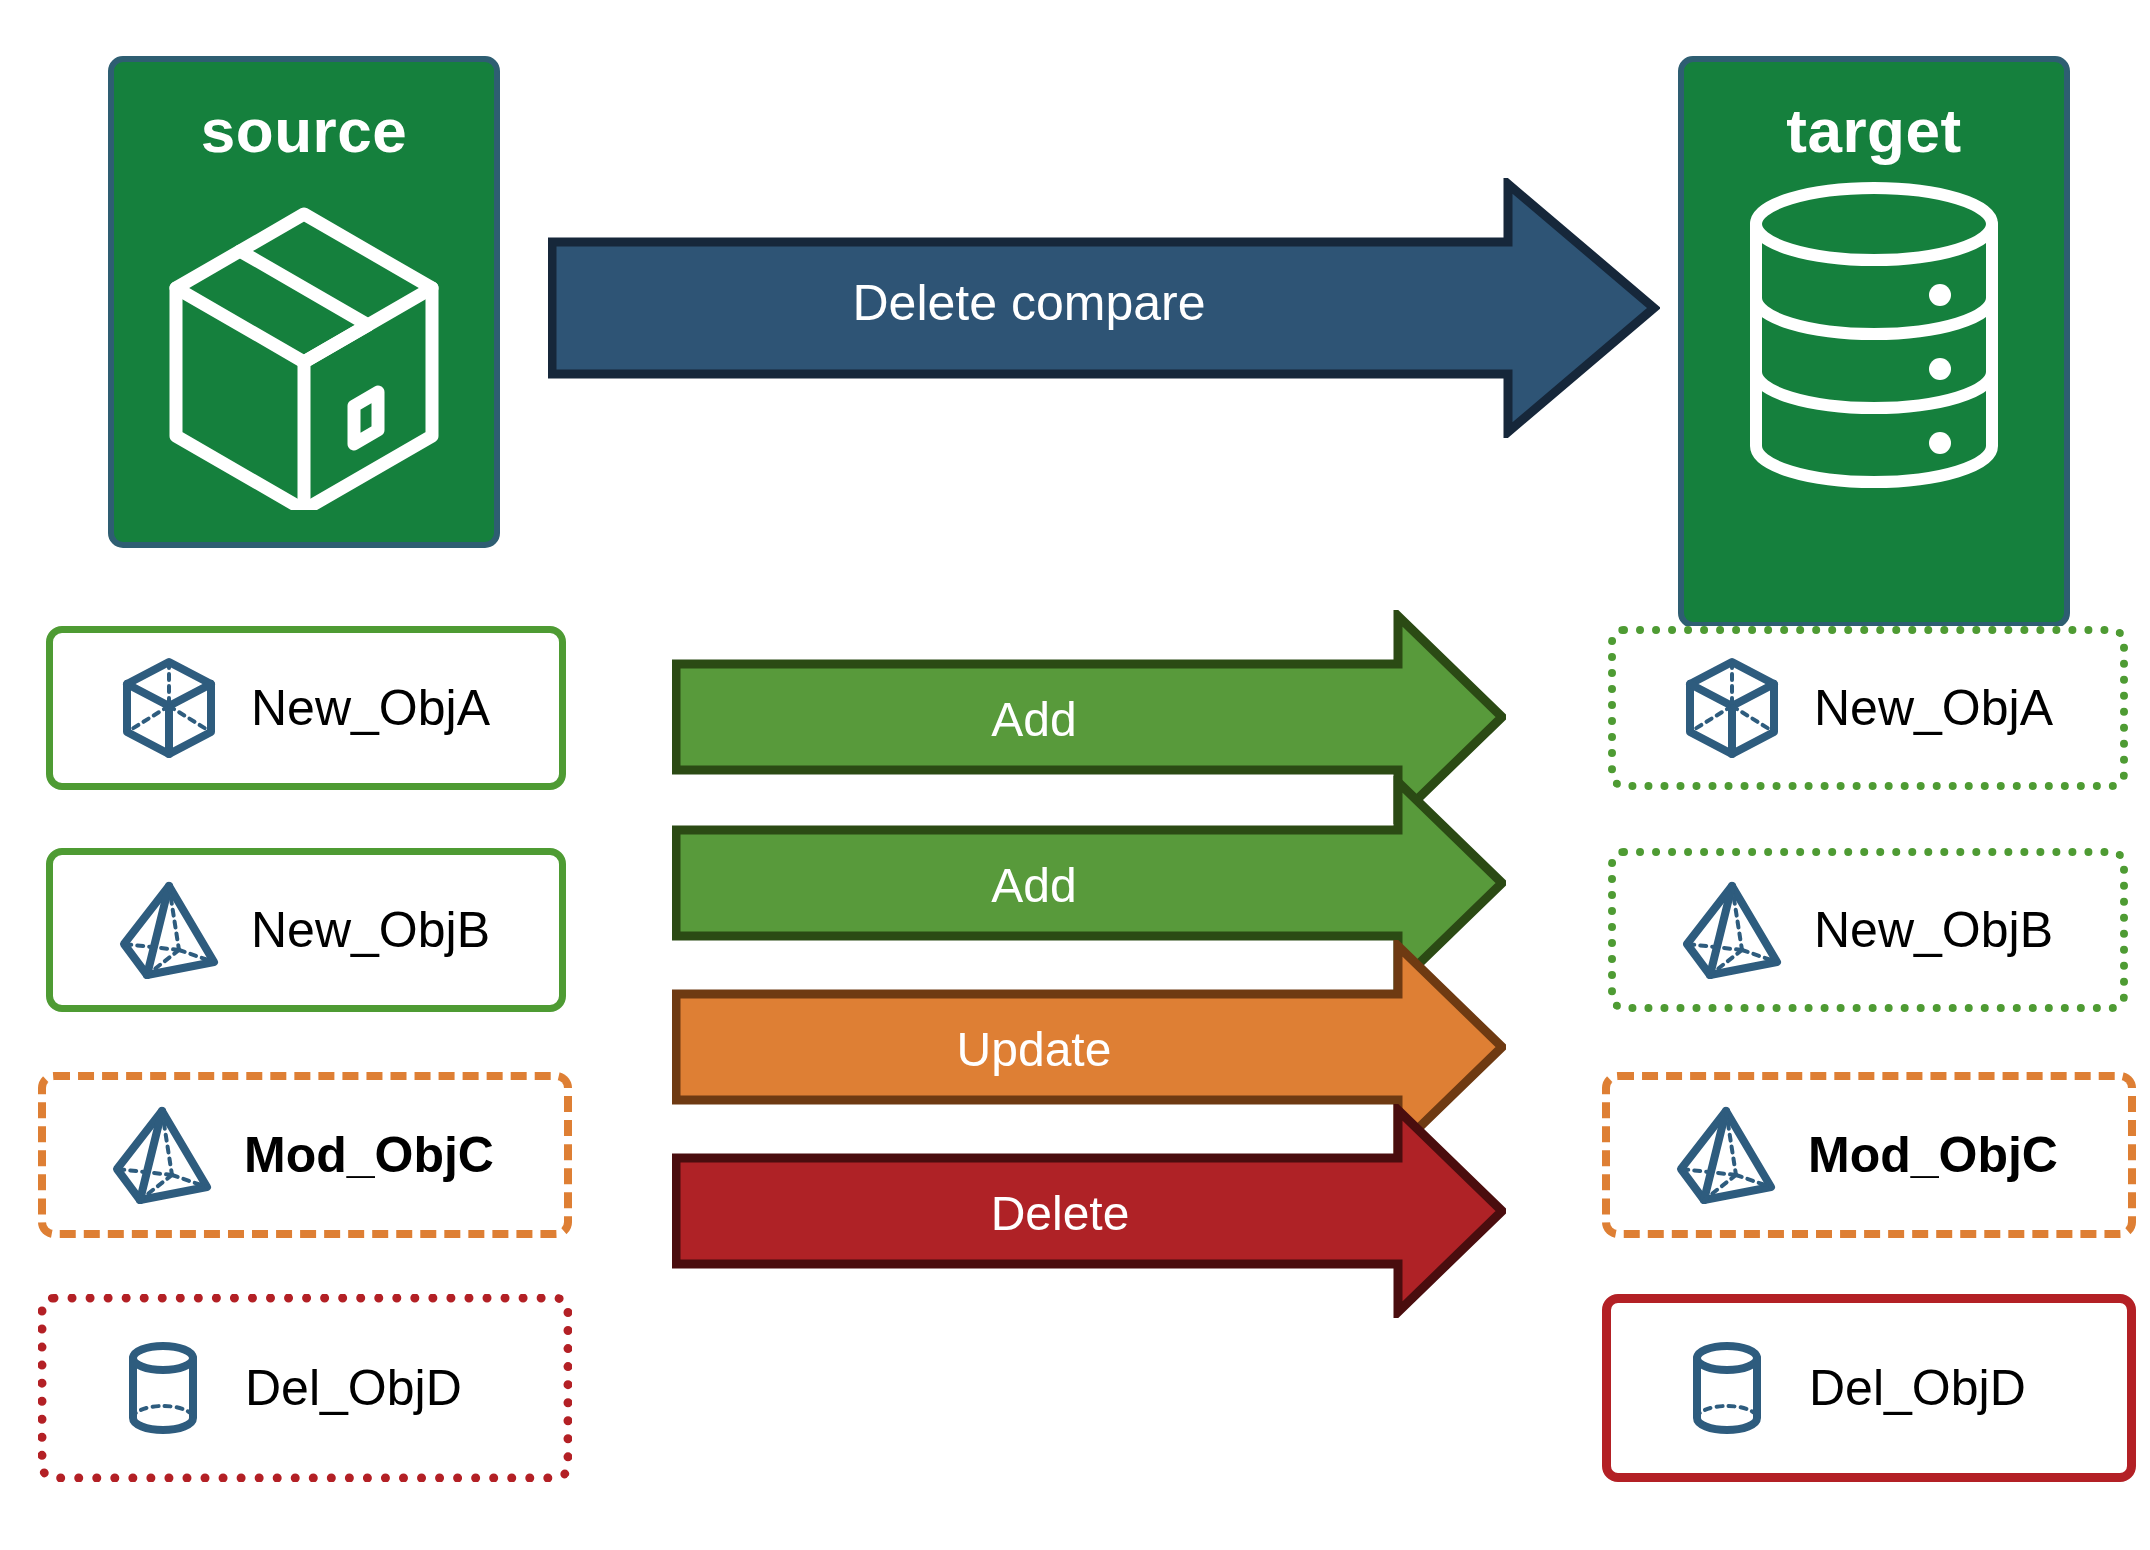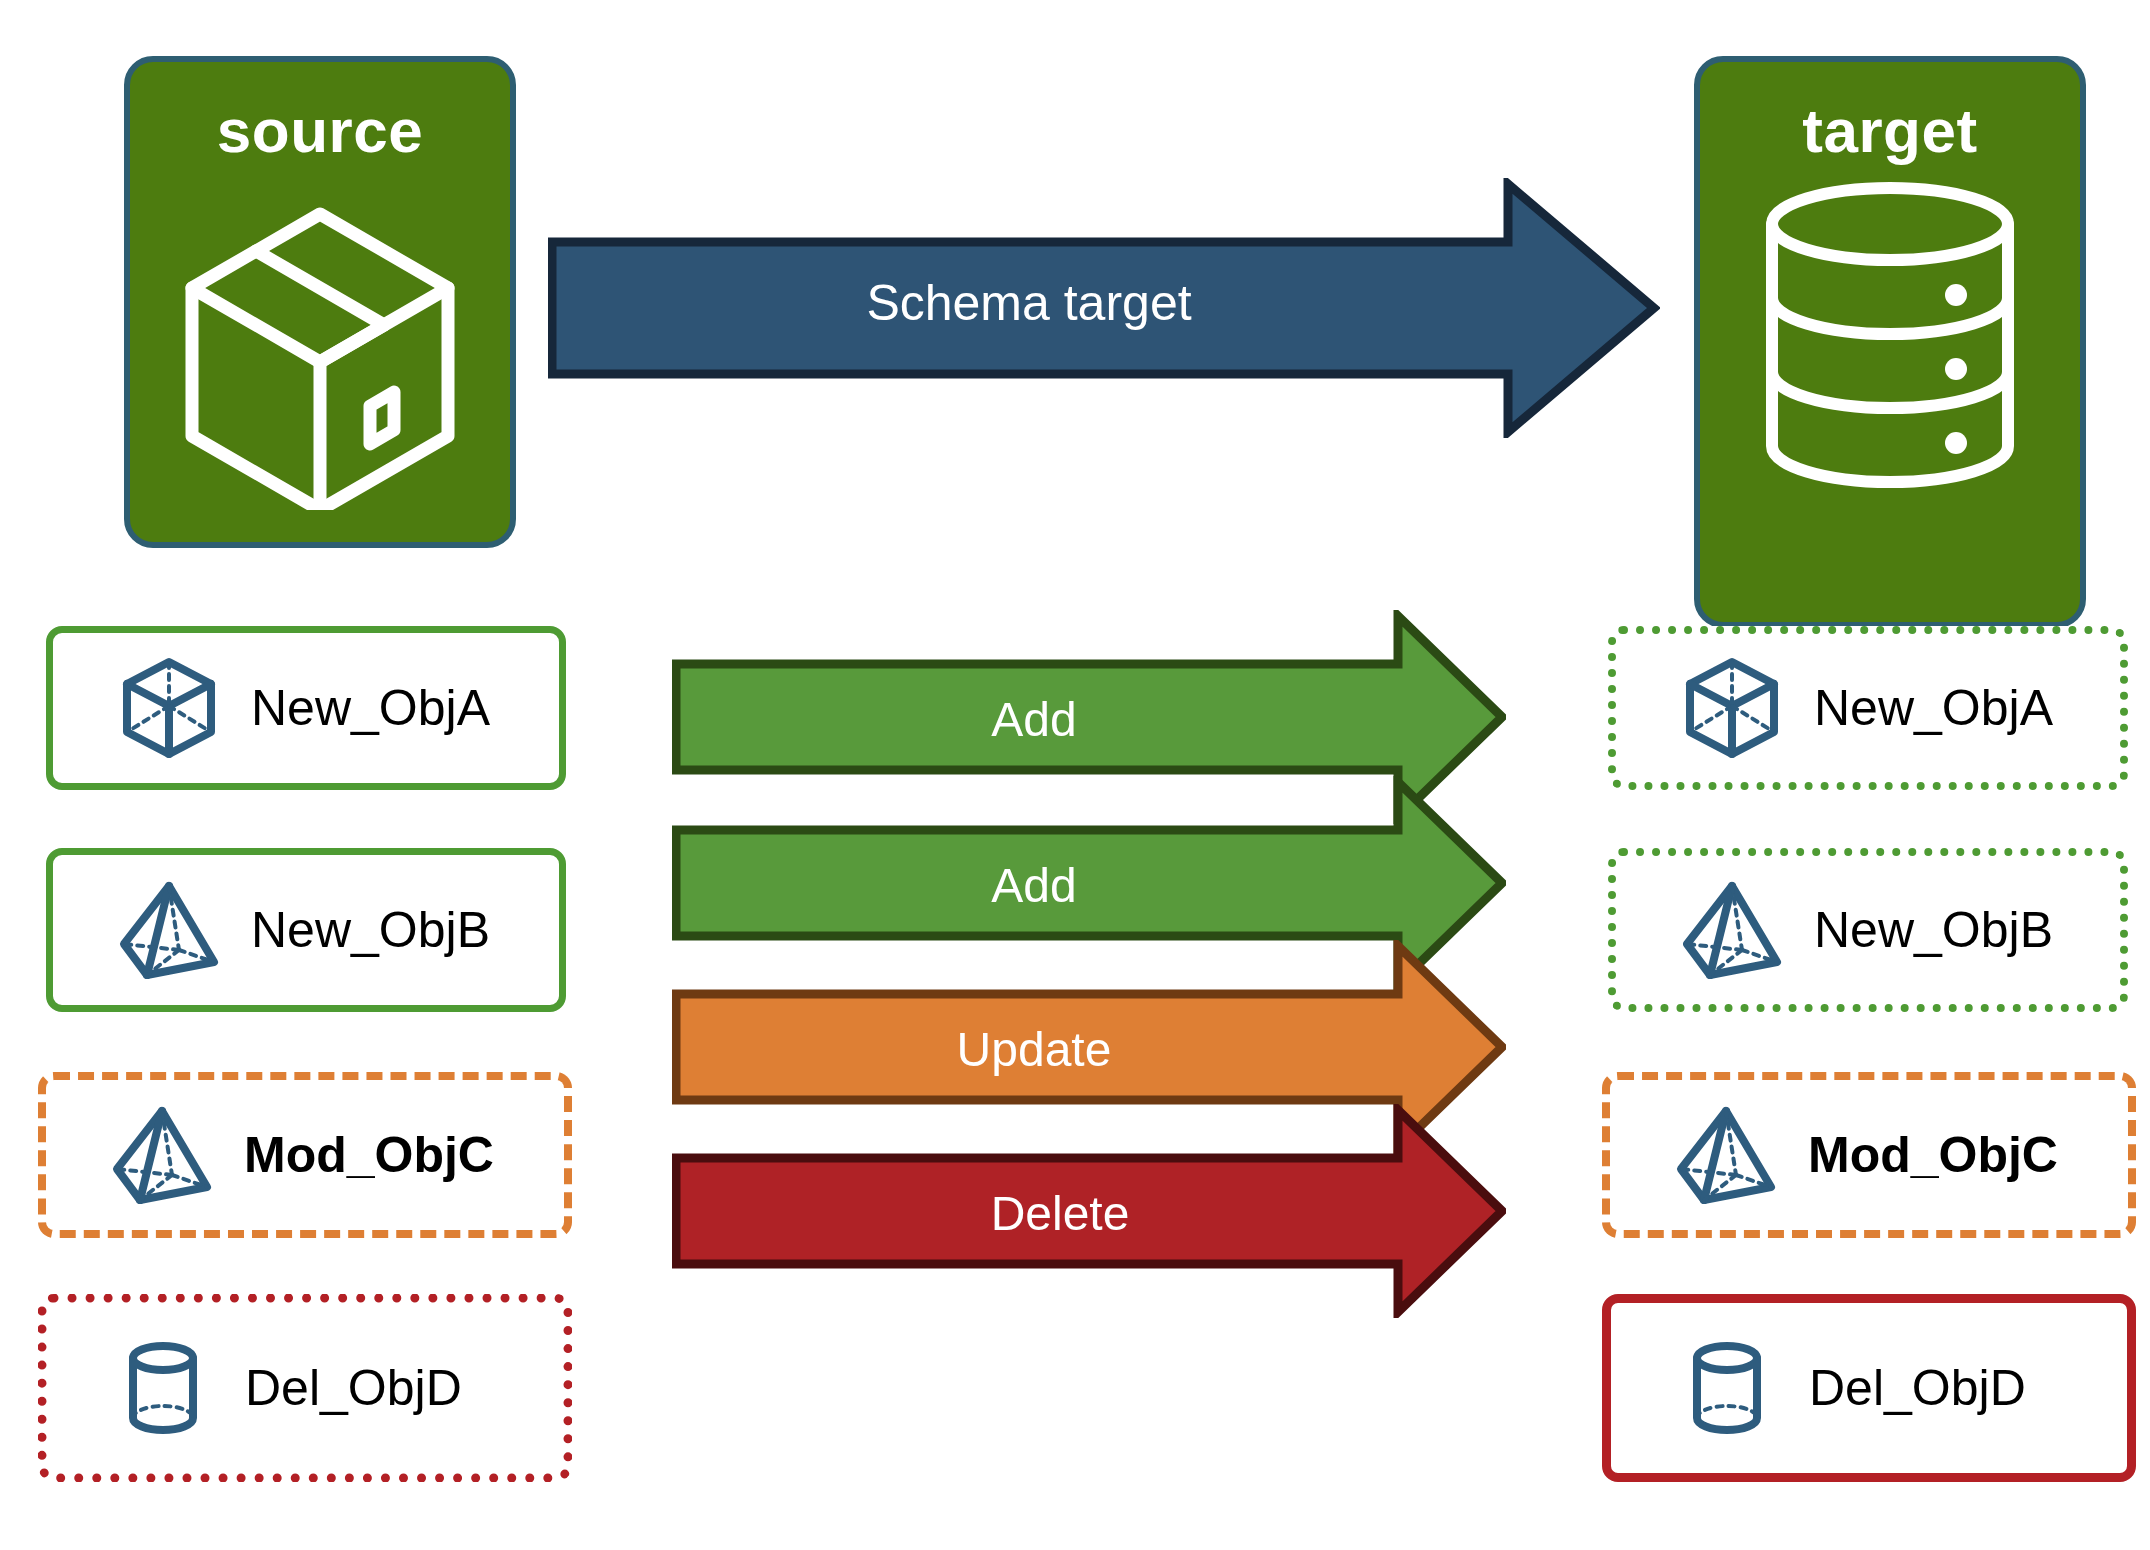--- a/index.html
+++ b/index.html
@@ -17,28 +17,27 @@
     position: relative;
     width: 2150px;
     height: 1550px;
     background: #ffffff;
     overflow: hidden;
   }
 
   
   .endpoint {
     position: absolute;
-    background: #4d7c0f;
+    background: #15803d;
     border: 6px solid #2E5E72;
-    border-radius: 29px;
+    border-radius: 15px;
     box-sizing: border-box;
     display: flex;
     flex-direction: column;
     align-items: center;
-    margin-left: 16px;
   }
   .endpoint-title {
     color: #ffffff;
     font-size: 62px;
     font-weight: bold;
     letter-spacing: 0.5px;
     margin-top: 38px;
     line-height: 1;
     user-select: none;
   }
@@ -136,21 +135,21 @@
           <polygon points="200,226 224,212 224,250 200,264"></polygon>
         </g>
       </svg>
     </div>
   </div>
 
   <div id="schema-arrow">
     <svg width="1112" height="260" viewBox="0 0 1112 260">
       <polygon points="4,64 960,64 960,6 1106,130 960,254 960,196 4,196" fill="#2E5475" stroke="#16273A" stroke-width="9" stroke-linejoin="miter"></polygon>
     </svg>
-    <div id="schema-arrow-text" class="arrow-text">Schema target</div>
+    <div id="schema-arrow-text" class="arrow-text">Delete compare</div>
   </div>
 
   <div id="target-panel" class="endpoint">
     <div class="endpoint-title">target</div>
     <div class="endpoint-icon">
       <svg width="260" height="310" viewBox="0 0 260 310">
         <g fill="none" stroke="#ffffff" stroke-width="12" stroke-linejoin="round" stroke-linecap="round">
           <ellipse cx="130" cy="44" rx="118" ry="36"></ellipse>
           <path d="M12,44 L12,266 A118,36 0 0 0 248,266 L248,44"></path>
           <path d="M12,118 A118,36 0 0 0 248,118"></path>

